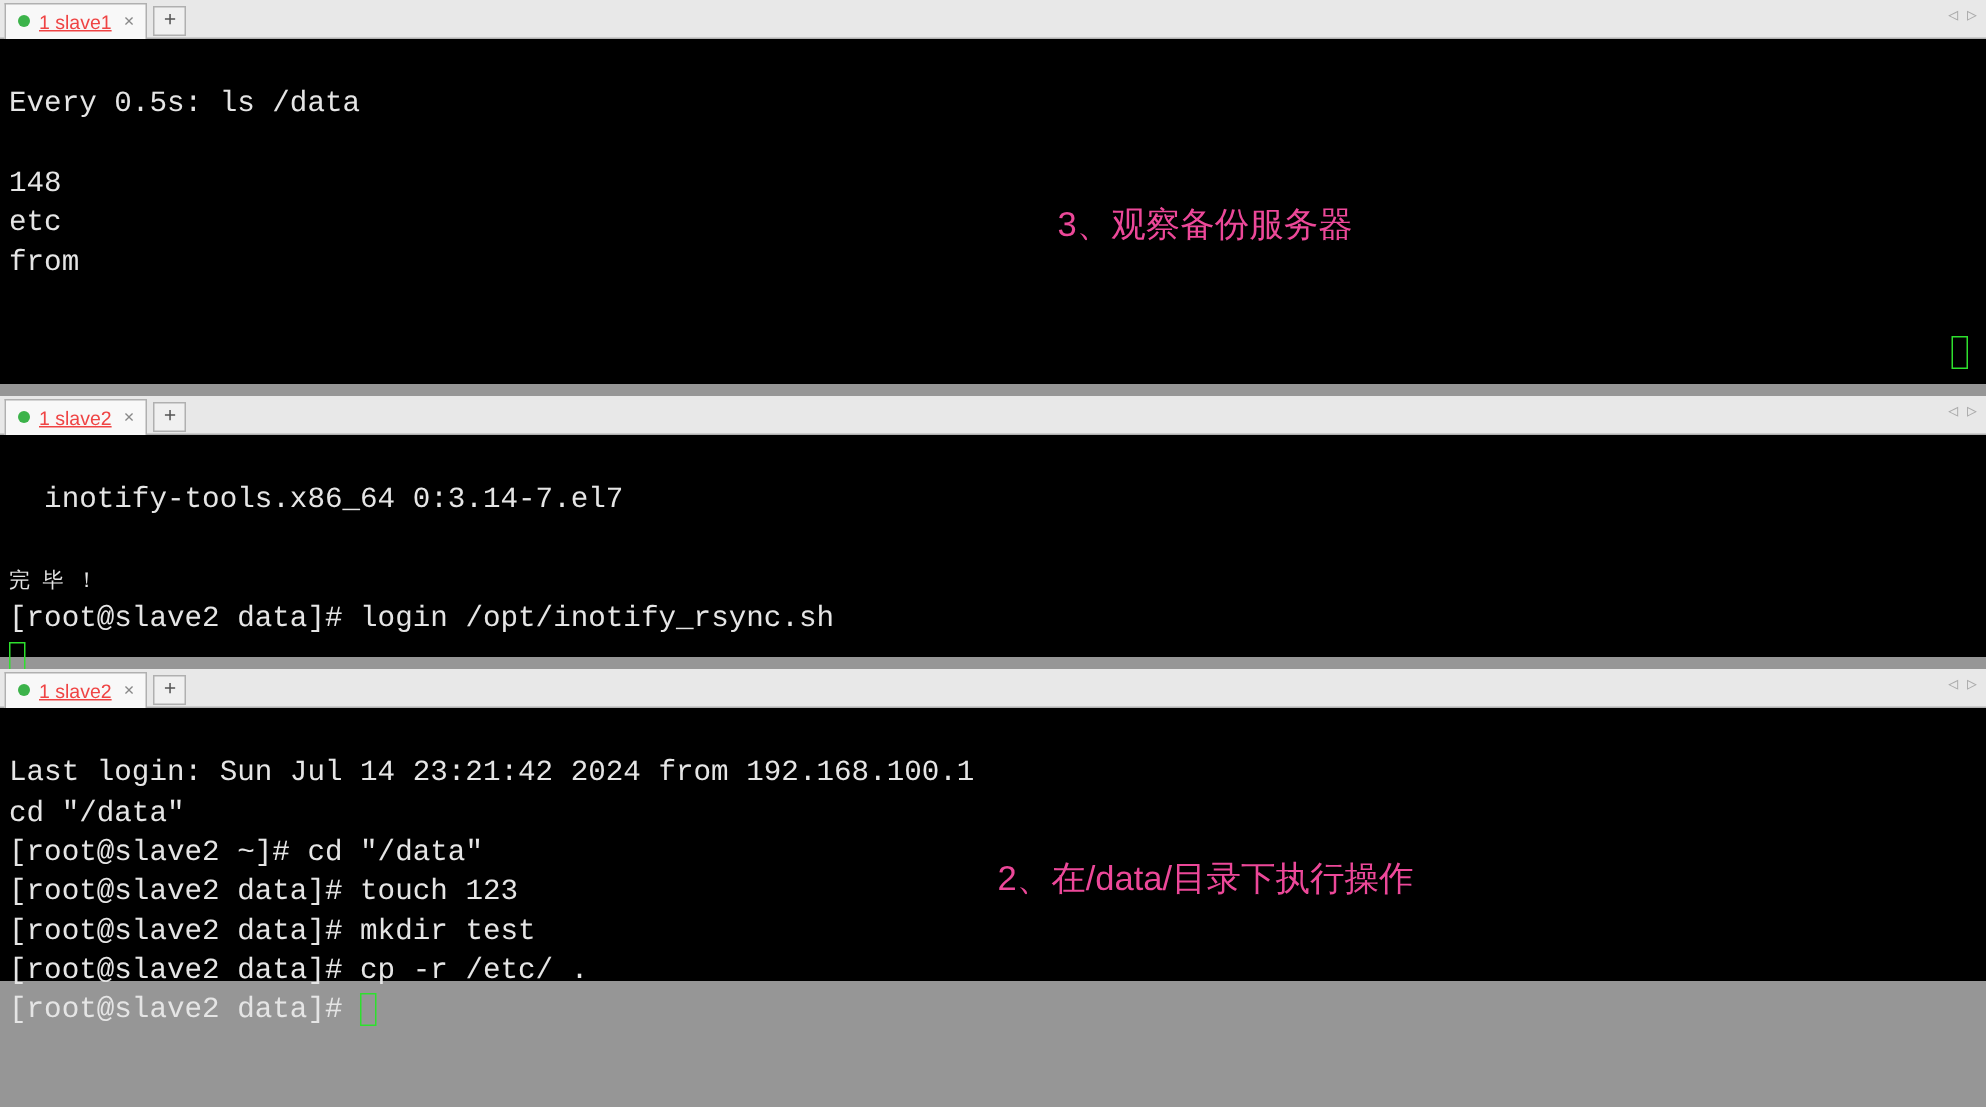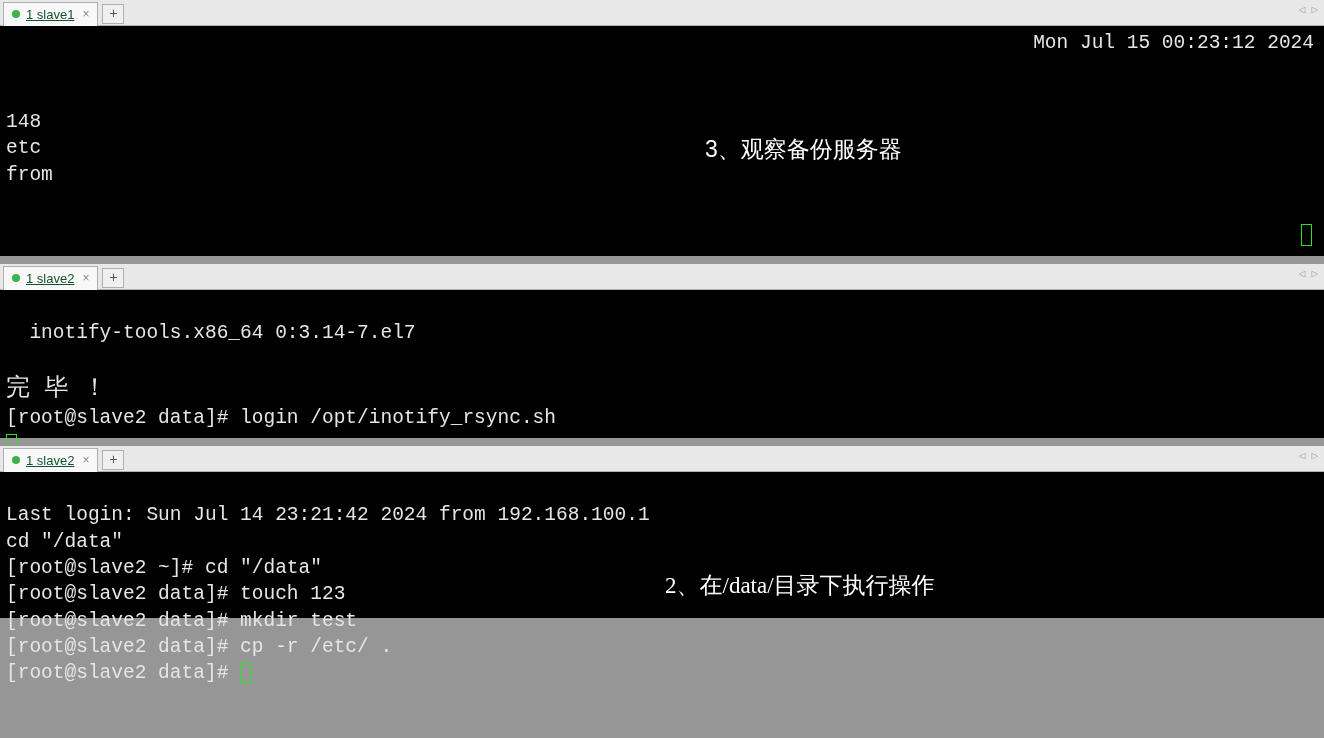--- a/index.html
+++ b/index.html
@@ -39,21 +39,21 @@
     gap: 6px;
   }
   .tab-dot {
     width: 8px;
     height: 8px;
     background: #3cb34a;
     border-radius: 50%;
   }
   .tab-label {
     text-decoration: underline;
-    color: #14532d;
+    color: #ef4444;
   }
   .tab-close {
     color: #888;
     font-size: 12px;
     padding: 0 2px;
     cursor: pointer;
   }
   .tab-add {
     width: 22px;
     height: 20px;
@@ -85,21 +85,21 @@
     color: #e5e5e5;
     font-size: 19.5px;
     line-height: 1.35;
     padding: 4px 6px;
     white-space: pre;
     position: relative;
     font-family: "Consolas","Monaco","Courier New",monospace;
   }
   .annotation {
     position: absolute;
-    color: #ffffff;
+    color: #ec4899;
     font-size: 23px;
     font-family: "Microsoft YaHei","SimHei",sans-serif;
     font-weight: 400;
   }
   .cursor-block {
     display: inline-block;
     width: 11px;
     height: 22px;
     border: 1px solid #2ee02e;
     vertical-align: text-bottom;
@@ -108,40 +108,40 @@
     position: absolute;
     right: 10px;
     top: 4px;
   }
   .gap {
     height: 8px;
     background: #969696;
   }
   #pane1 .terminal { height: 230px; }
   #pane2 .terminal { height: 148px; }
-  #pane3 .terminal { height: 146px; }
+  #pane3 .terminal { height: 182px; }
 </style>
 </head>
 <body>
 
 <div class="pane" id="pane1">
   <div class="tabbar">
     <div class="tab">
       <span class="tab-dot"></span>
       <span class="tab-label">1 slave1</span>
       <span class="tab-close">×</span>
     </div>
     <div class="tab-add">+</div>
     <div class="tab-nav">
       <span>◁</span>
       <span>▷</span>
     </div>
   </div>
   <div class="terminal">
-<span class="topright">Mon Jul 15 00:23:12 2024</span>
+<span>Every 0.5s: ls /data</span>
 
 <span>148</span>
 <span>etc</span>
 <span>from</span>
     <div class="annotation" style="top:108px; left:705px;">3、观察备份服务器</div>
     <span class="cursor-block" style="position:absolute;right:12px;bottom:10px;"></span>
   </div>
 </div>
 
 <div class="gap"></div>
@@ -155,21 +155,21 @@
     </div>
     <div class="tab-add">+</div>
     <div class="tab-nav">
       <span>◁</span>
       <span>▷</span>
     </div>
   </div>
   <div class="terminal">
 <span>  inotify-tools.x86_64 0:3.14-7.el7</span>
 
-<span style="font-size:24px;">完 毕 ！</span>
+<span style="font-size:14px;">完 毕 ！</span>
 <span>[root@slave2 data]# </span><span>login /opt/inotify_rsync.sh</span>
 <span class="cursor-block"></span>
   </div>
 </div>
 
 <div class="gap"></div>
 
 <div class="pane" id="pane3">
   <div class="tabbar">
     <div class="tab">
@@ -184,15 +184,15 @@
     </div>
   </div>
   <div class="terminal">
 <span>Last login: Sun Jul 14 23:21:42 2024 from 192.168.100.1</span>
 <span>cd "/data"</span>
 <span>[root@slave2 ~]# </span><span>cd "/data"</span>
 <span>[root@slave2 data]# </span><span>touch 123</span>
 <span>[root@slave2 data]# </span><span>mkdir test</span>
 <span>[root@slave2 data]# </span><span>cp -r /etc/ .</span>
 <span>[root@slave2 data]# </span><span class="cursor-block"></span>
-    <div class="annotation" style="top:98px; left:665px;font-family:Liberation Serif, serif;">2、在/data/目录下执行操作</div>
+    <div class="annotation" style="top:98px; left:665px;">2、在/data/目录下执行操作</div>
   </div>
 </div>
 
 </body></html>

